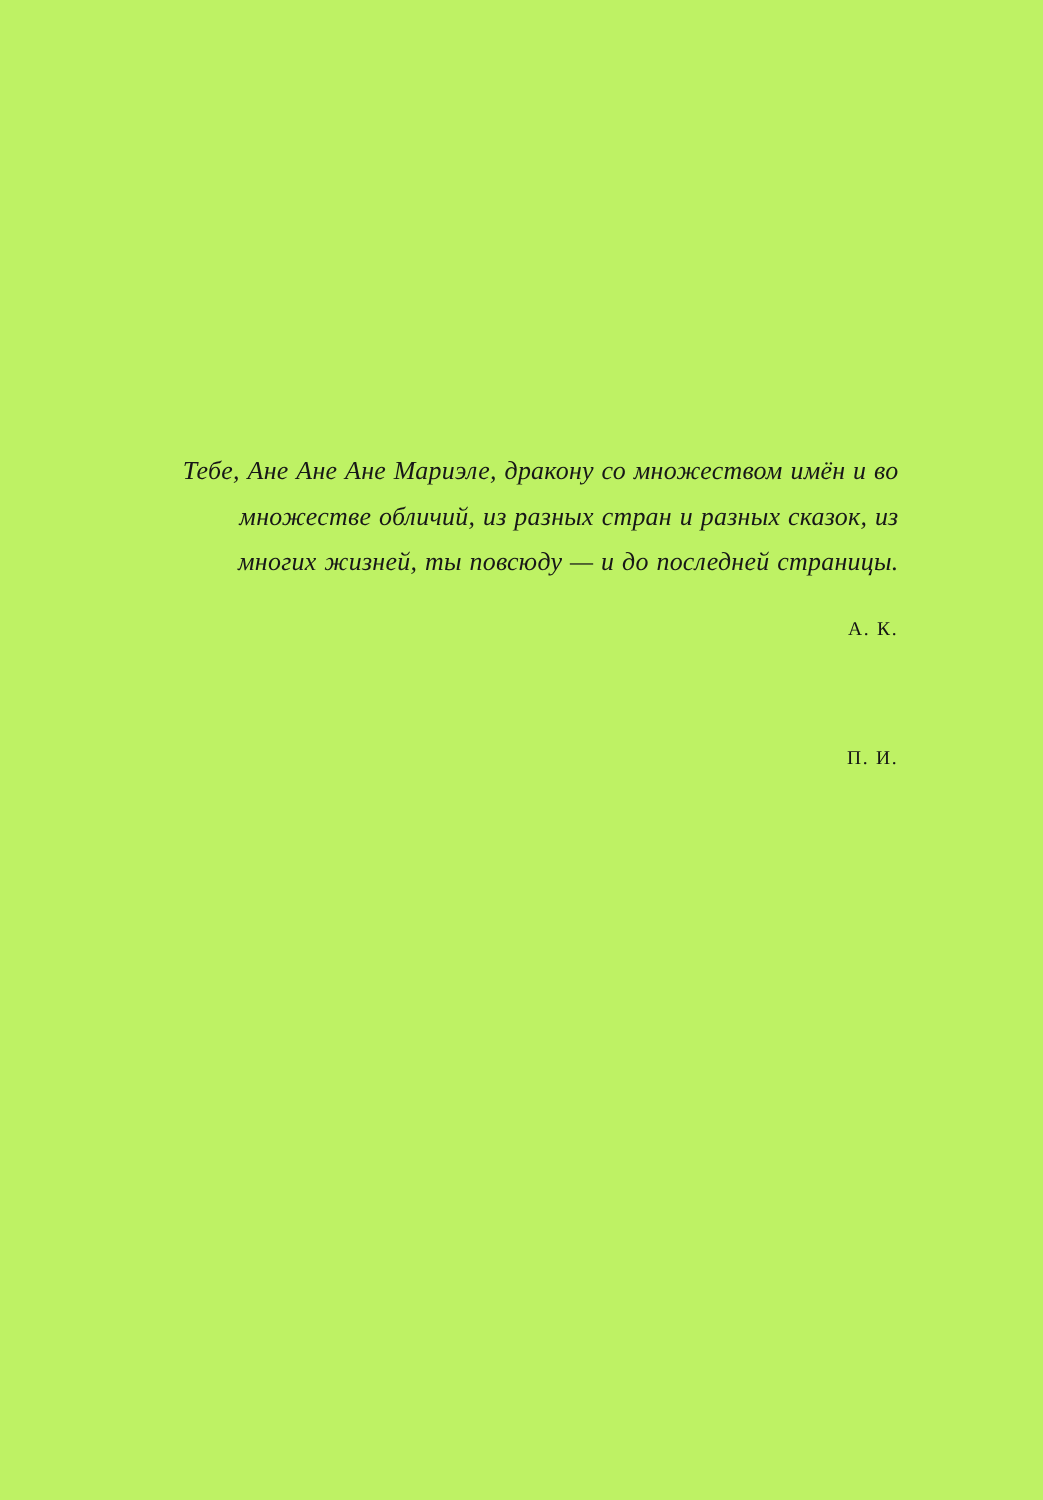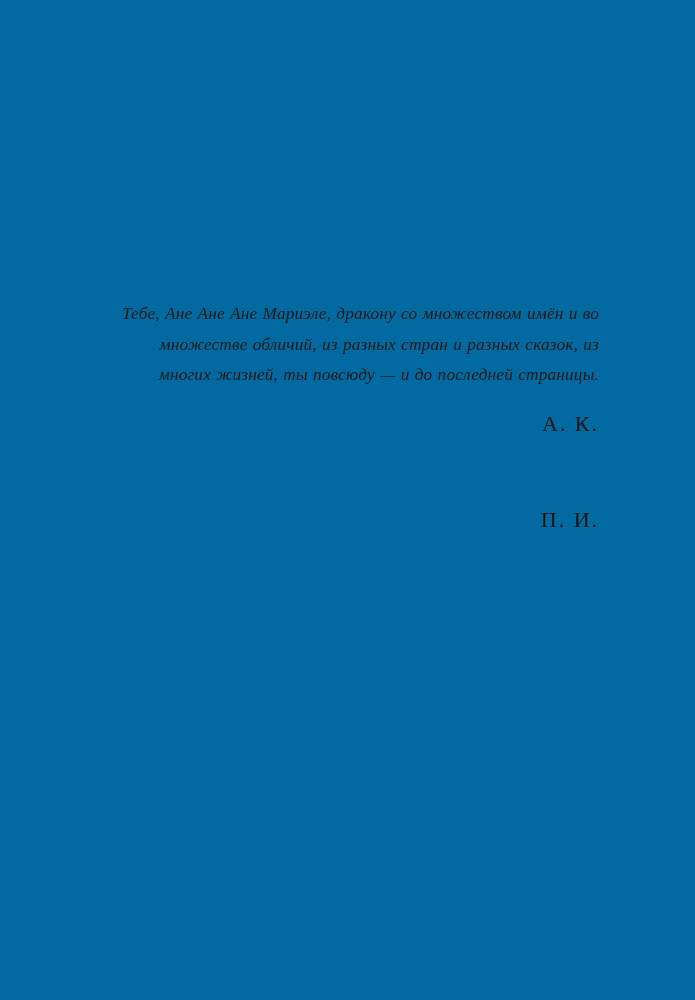--- a/index.html
+++ b/index.html
@@ -12,21 +12,21 @@
     height: 1000px;
     position: relative;
     font-family: "Liberation Serif", serif;
     color: #141414;
     overflow: hidden;
   }
 
   .page {
     position: absolute;
     inset: 0;
-    background: #0369a1;
+    background: #bef264;
   }
 
   .content {
     position: absolute;
     left: 0;
     right: 0;
     top: 282px;
     padding: 0 96px 0 104px;
   }
 
@@ -35,21 +35,21 @@
     font-size: 17.3px;
     line-height: 30.5px;
     text-align: right;
     letter-spacing: 0.01em;
     color: #171717;
     word-spacing: 0.04em;
   }
 
   .signature {
     font-style: normal;
-    font-size: 22px;
+    font-size: 13px;
     text-align: right;
     letter-spacing: 0.09em;
     margin-top: 20px;
     color: #141414;
   }
 
   .block-two {
     margin-top: 70px;
   }
 

